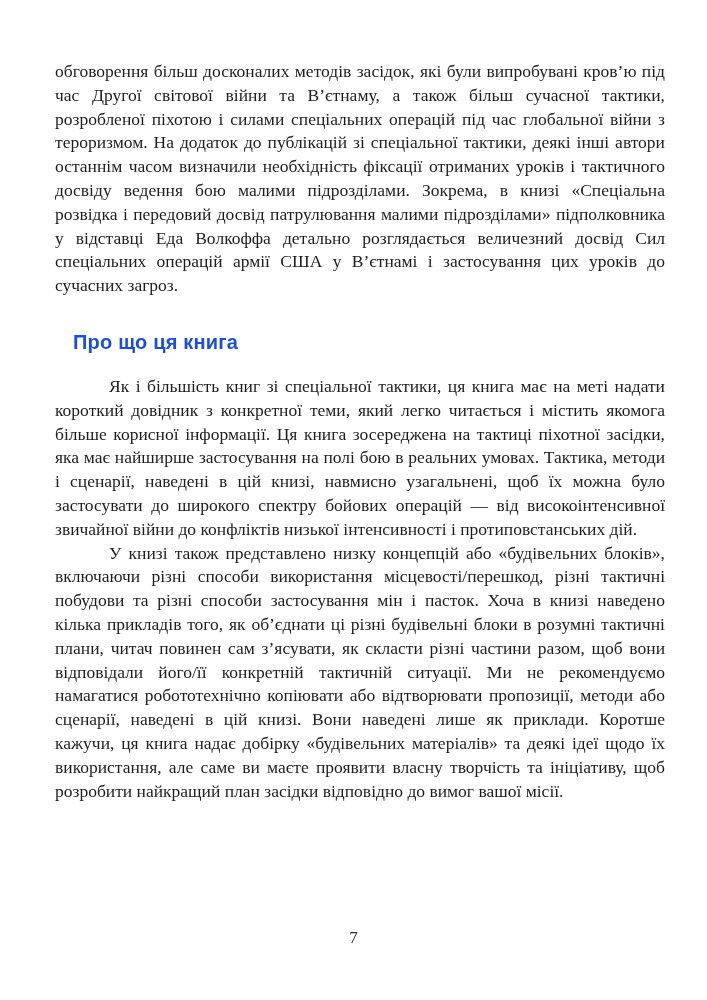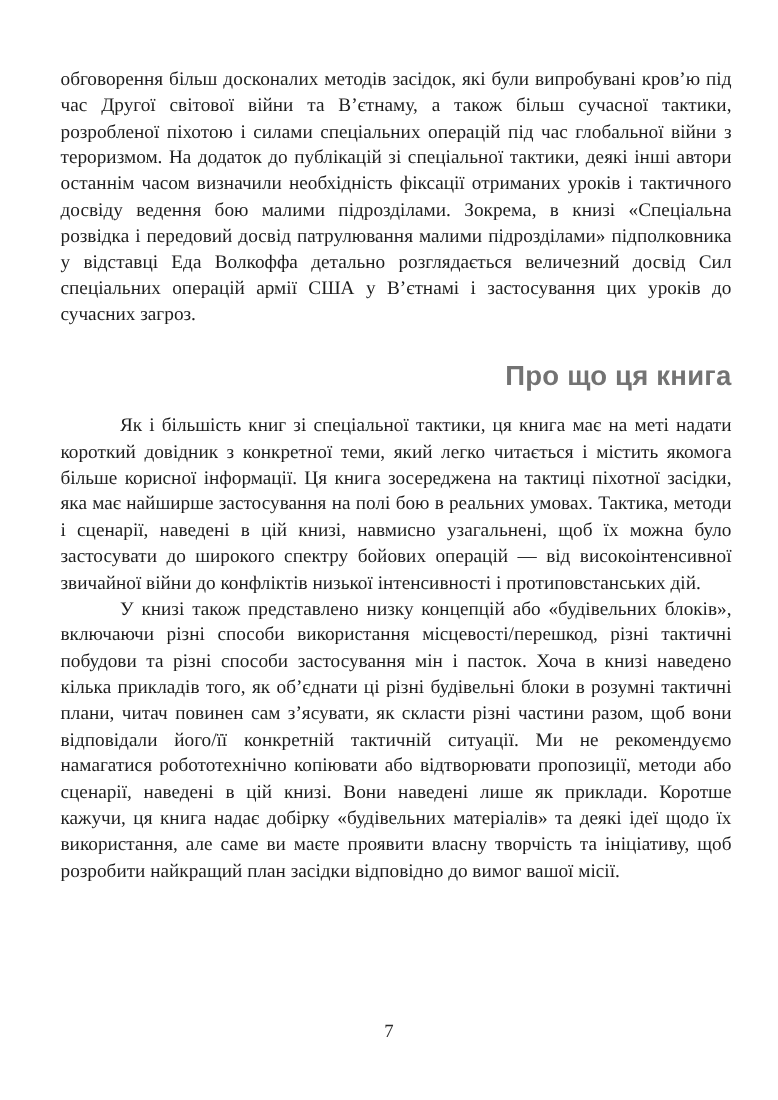--- a/index.html
+++ b/index.html
@@ -29,26 +29,26 @@
   .text-column p {
     margin: 0;
     padding: 0;
   }
   .text-column p.indented {
     text-indent: 54px;
   }
   .section-heading {
     font-family: "Liberation Sans", "DejaVu Sans", sans-serif;
     font-weight: 700;
-    font-size: 25px;
+    font-size: 20px;
     line-height: 36px;
     letter-spacing: 0.2px;
-    color: #737373;
+    color: #1d4ed8;
     margin: 26px 0 15px 18px;
-    text-align: right;
+    text-align: left;
     text-indent: 0;
   }
   .page-number {
     position: absolute;
     left: 0;
     top: 928px;
     width: 707px;
     text-align: center;
     font-family: "Liberation Serif", "DejaVu Serif", serif;
     font-size: 17px;

